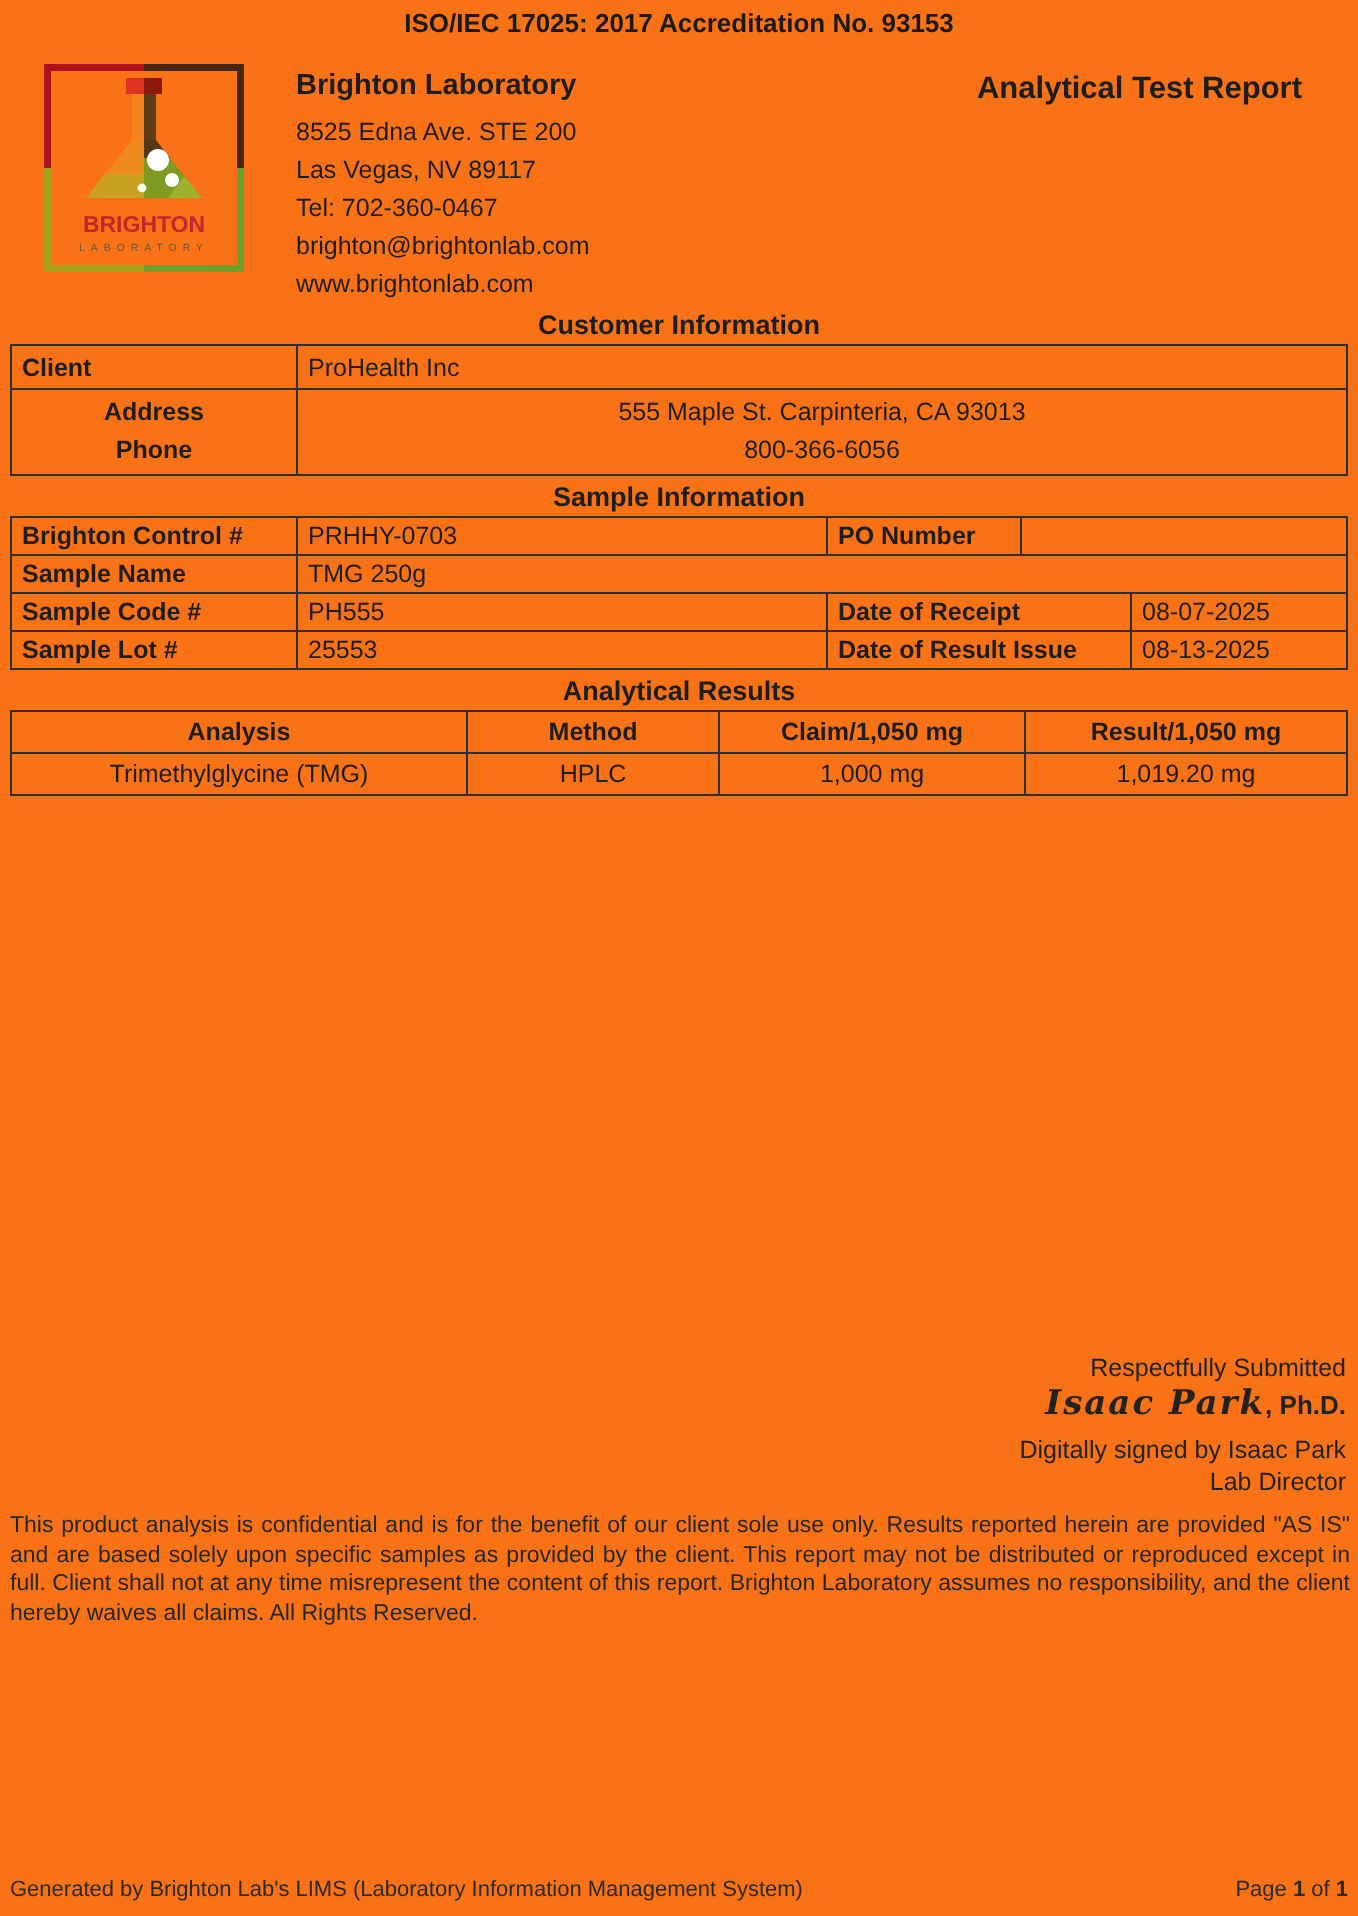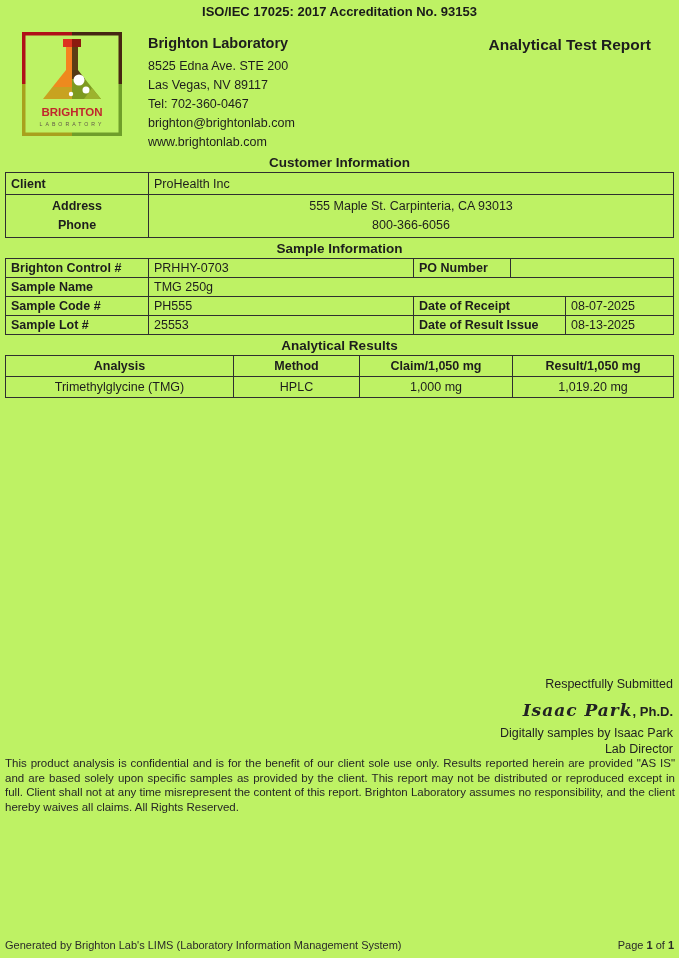--- a/index.html
+++ b/index.html
@@ -1,18 +1,18 @@
 <!DOCTYPE html>
 <html><head>
 <meta charset="utf-8">
 <style>
   * { box-sizing: border-box; }
   html, body { margin:0; padding:0; background:#fff; }
   .page {
-    position:relative; width:679px; height:958px; background:#bef264;
+    position:relative; width:679px; height:958px; background:#f97316;
     font-family:"Liberation Sans", sans-serif; color:#1d1d1d; overflow:hidden;
   }
   
   .accreditation { text-align:center; font-weight:bold; font-size:13px; padding-top:4px; color:#1a1a1a; }
 
   
   .header { display:flex; align-items:flex-start; margin:13px 6px 0 22px; }
   .logo-box { width:100px; height:120px; flex:0 0 auto; }
   .company { margin-left:26px; flex:0 0 auto; }
   .company-name { font-weight:bold; font-size:14.5px; margin:3px 0 6px 0; }
@@ -27,21 +27,21 @@
   table.grid td, table.grid th { border:1px solid #2f2f2f; font-size:12.5px; padding:2px 5px; vertical-align:middle; }
   td.lbl { font-weight:bold; }
   .two-line div { line-height:19px;text-align:center; }
   .cust-row1 td { height:22px; }
   .samp td { height:17px; }
   table.results th { font-weight:bold; text-align:center; height:21px;margin-top:34px; }
   table.results td { text-align:center; height:21px; }
 
   
   .sig-block { position:absolute; top:677px; right:6px; text-align:right; font-size:12.5px; color:#222; }
-  .sig-line1 { margin-bottom:9px; }
+  .sig-line1 { margin-bottom:1px; }
   .sig-name { font-family:"DejaVu Serif", serif; font-style:italic; font-weight:bold; font-size:17px; letter-spacing:1px; }
   .sig-cred { font-weight:bold; font-size:13px; }
   .sig-digital { margin-top:5px; line-height:16px; }
   .sig-role { line-height:16px; }
 
   
   .disclaimer {
     position:absolute; top:756px; left:5px; width:670px;
     font-size:11.5px; line-height:14.5px; text-align:justify; color:#262626;
   }
@@ -185,21 +185,21 @@
       <td>1,019.20 mg</td>
     </tr>
   </tbody>
     </table>
 
   <div class="sig-block">
     <div class="sig-line1">Respectfully Submitted</div>
     <div>
       <span class="sig-name">Isaac Park</span><span class="sig-cred">, Ph.D.</span>
     </div>
-    <div class="sig-digital">Digitally samples by Isaac Park</div>
+    <div class="sig-digital">Digitally signed by Isaac Park</div>
     <div class="sig-role">Lab Director</div>
   </div>
 
   <div class="disclaimer">This product analysis is confidential and is for the benefit of our client sole use only. Results reported herein are provided "AS IS" and are based solely upon specific samples as provided by the client. This report may not be distributed or reproduced except in full. Client shall not at any time misrepresent the content of this report. Brighton Laboratory assumes no responsibility, and the client hereby waives all claims. All Rights Reserved.</div>
 
   <div class="footer">
     <span>Generated by Brighton Lab's LIMS (Laboratory Information Management System)</span>
     <span><span>Page </span><b>1</b><span> of </span><b>1</b></span>
   </div>
 

